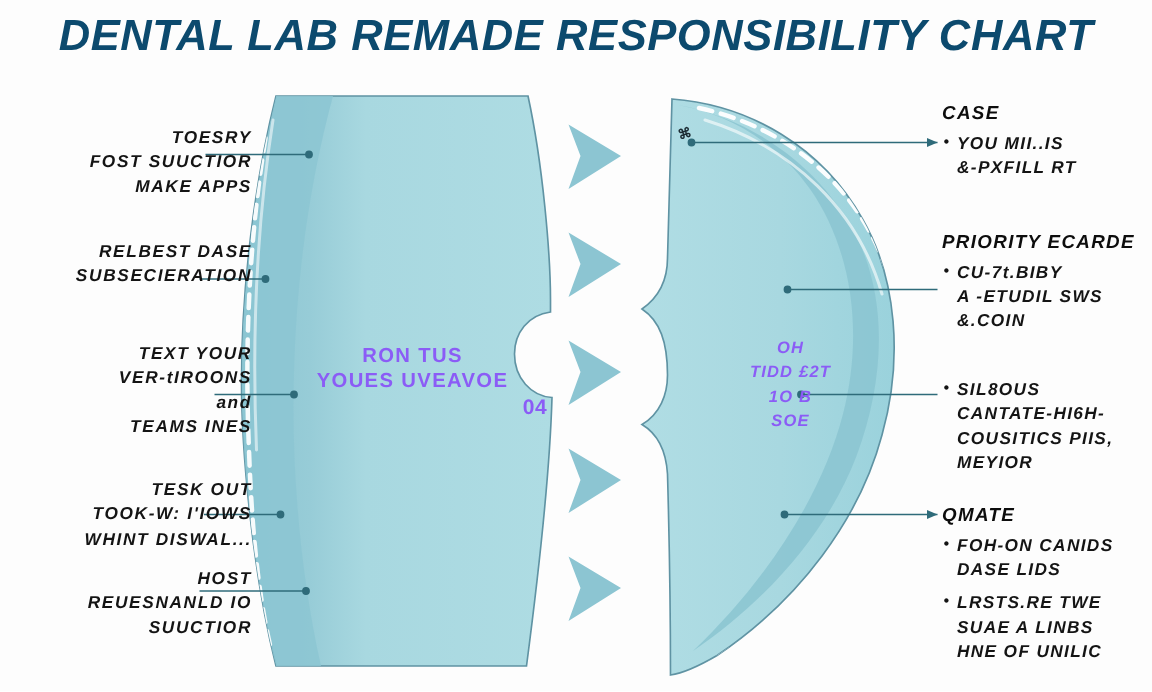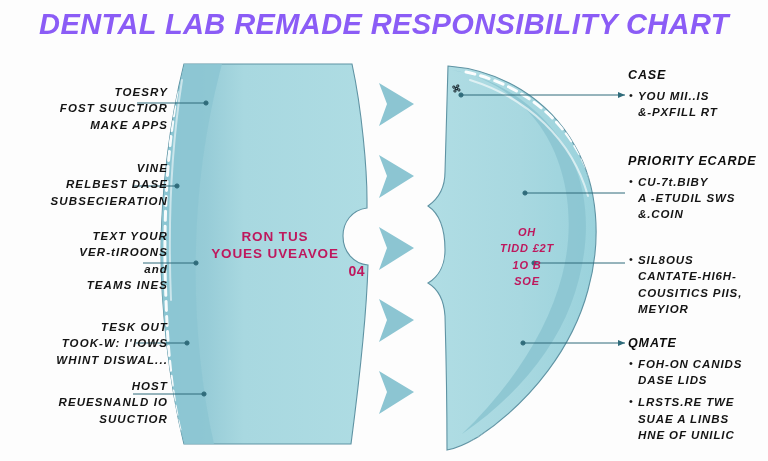--- a/index.html
+++ b/index.html
@@ -24,40 +24,40 @@
     position: absolute;
     left: 0;
     top: 8px;
     width: 768px;
     text-align: center;
     font-family: "Liberation Sans", sans-serif;
     font-size: 29px;
     font-weight: bold;
     font-style: italic;
     letter-spacing: 0.4px;
-    color: #8b5cf6;
+    color: #0c4a6e;
     white-space: nowrap;
   }
 
   
   #diagram-svg {
     position: absolute;
     left: 0;
     top: 0;
     width: 768px;
     height: 461px;
   }
 
   
   .shape-caption {
     position: absolute;
     text-align: center;
     font-family: "Liberation Sans", sans-serif;
     font-weight: bold;
-    color: #be185d;
+    color: #8b5cf6;
     line-height: 1.28;
     pointer-events: none;
   }
   #left-shape-caption {
     left: 185px;
     top: 228px;
     width: 180px;
     font-size: 13.5px;
     letter-spacing: 0.9px;
   }
@@ -307,21 +307,20 @@
     <div>SOE</div>
   </div>
 
   <div id="annot-left-1" class="annot left">
     <div class="annot-line">TOESRY</div>
     <div class="annot-line">FOST SUUCTIOR</div>
     <div class="annot-line">MAKE APPS</div>
   </div>
 
   <div id="annot-left-2" class="annot left">
-    <div class="annot-line">VINE</div>
     <div class="annot-line">RELBEST DASE</div>
     <div class="annot-line">SUBSECIERATION</div>
   </div>
 
   <div id="annot-left-3" class="annot left">
     <div class="annot-line">TEXT YOUR</div>
     <div class="annot-line">VER-tIROONS</div>
     <div class="annot-line">and</div>
     <div class="annot-line">TEAMS INES</div>
   </div>

